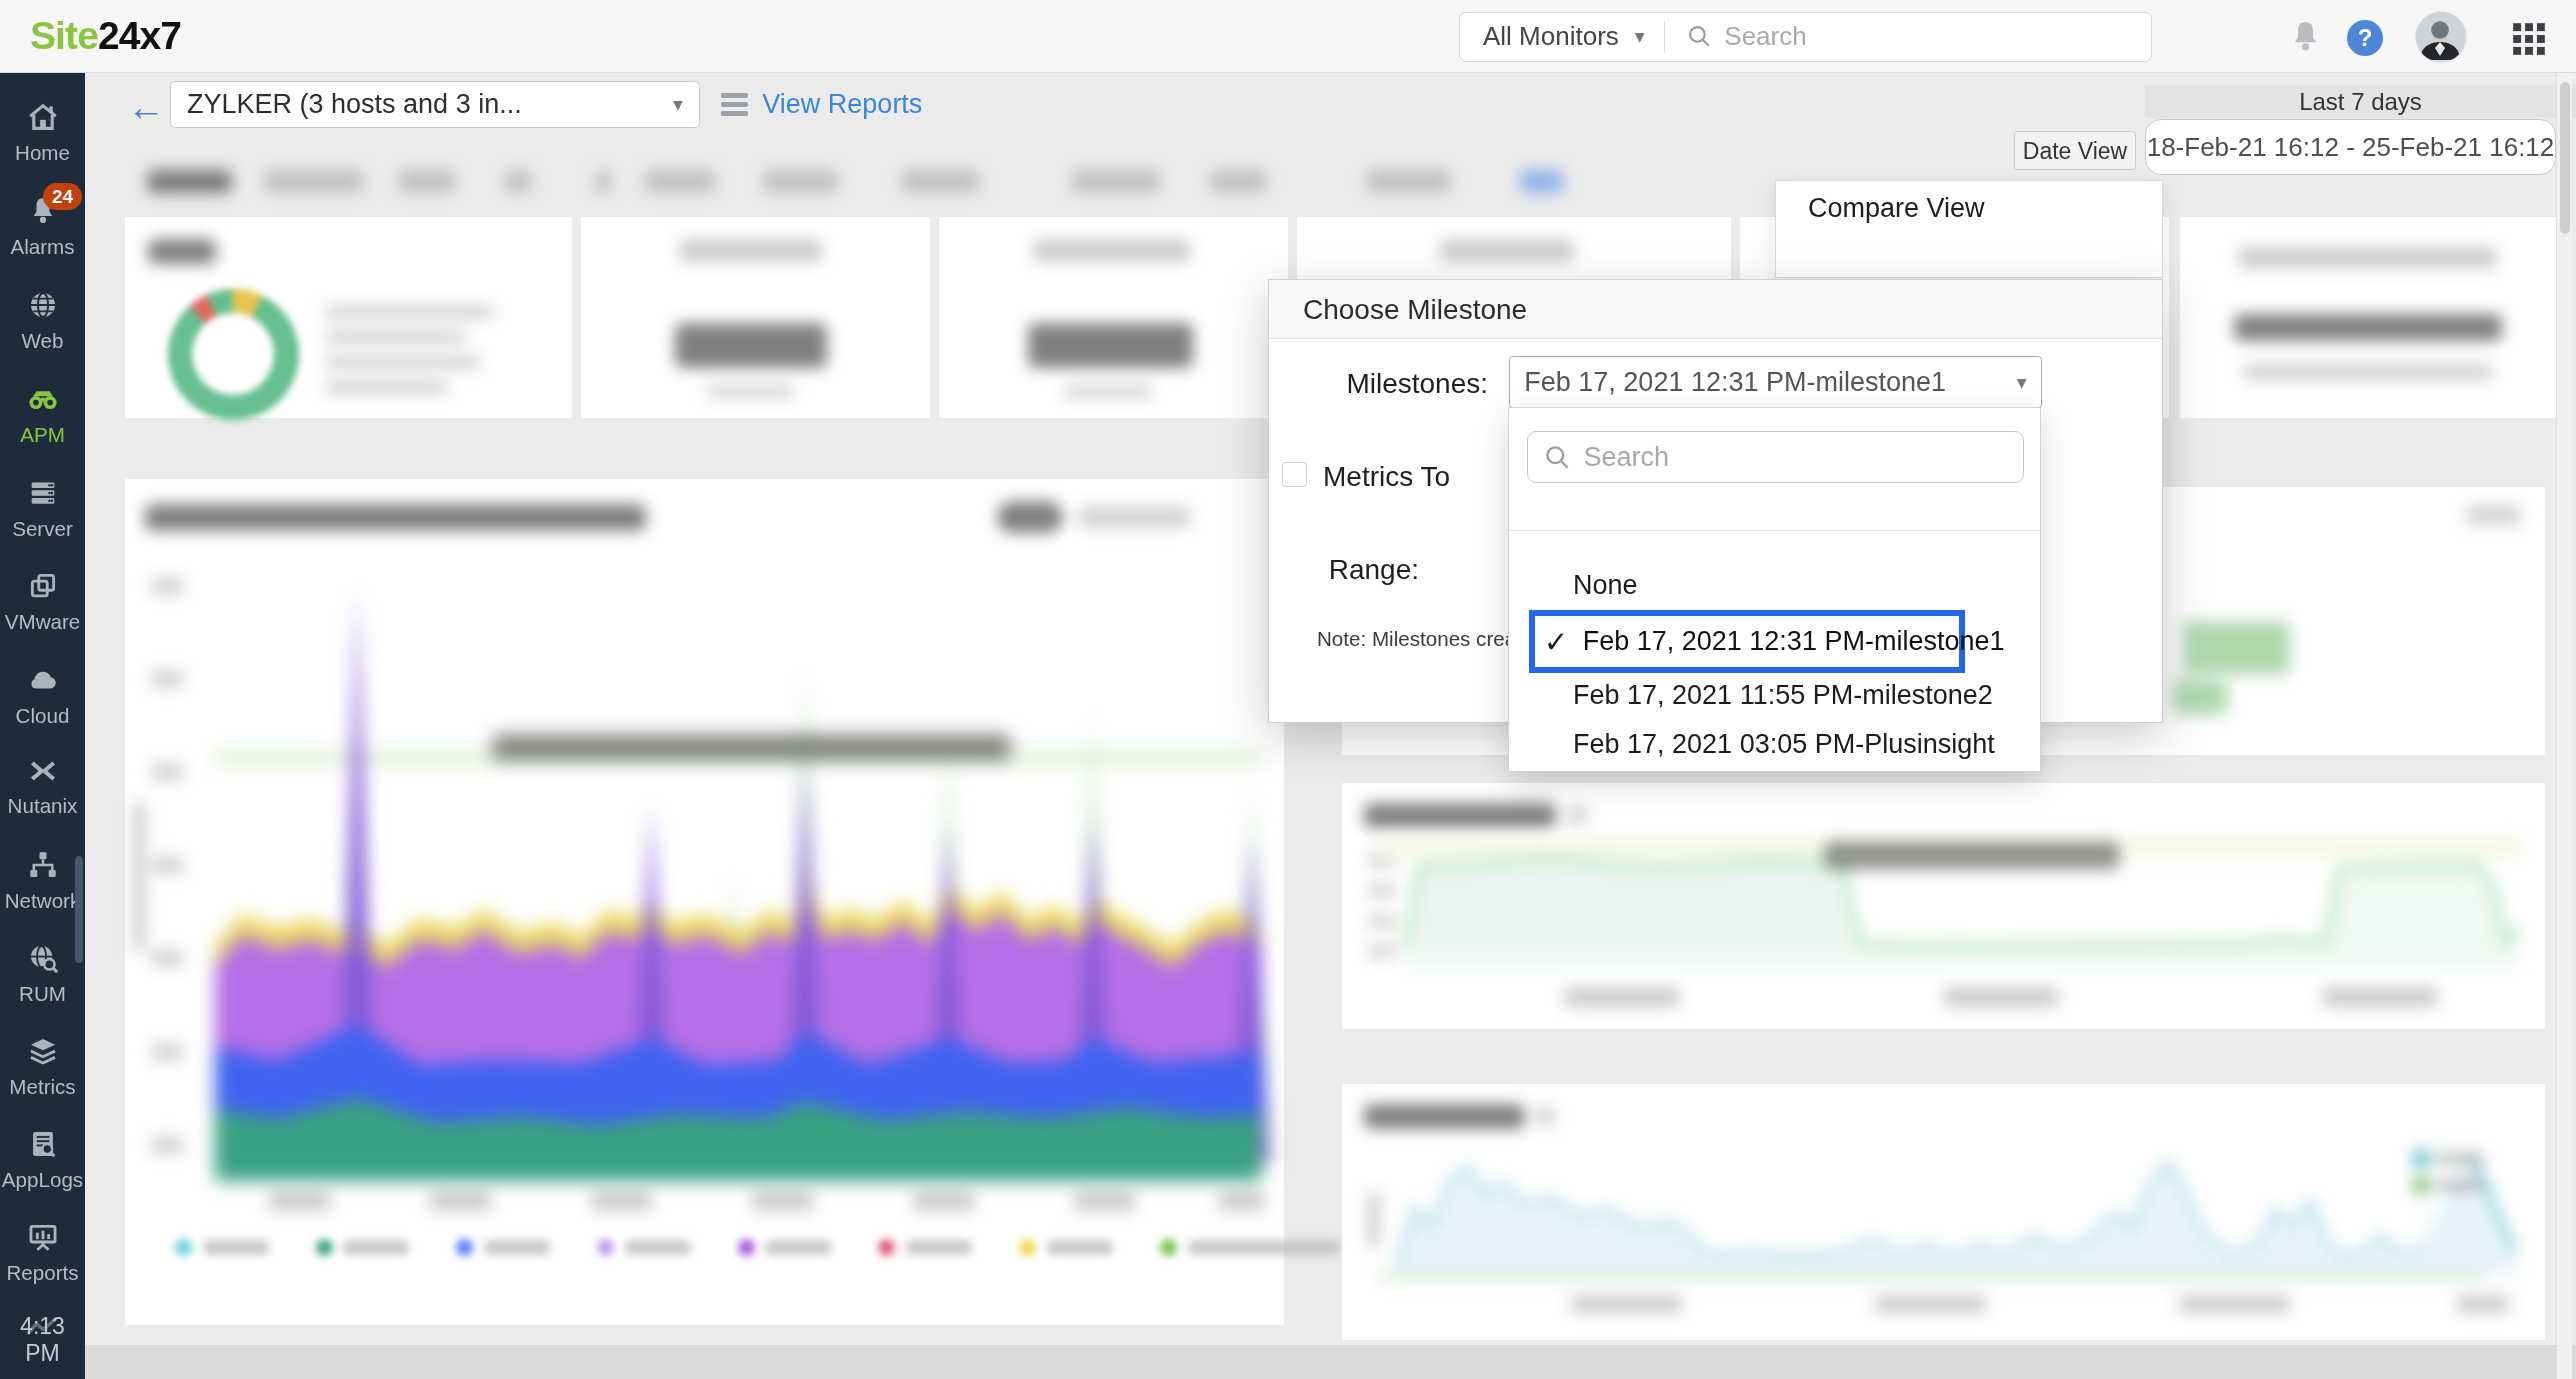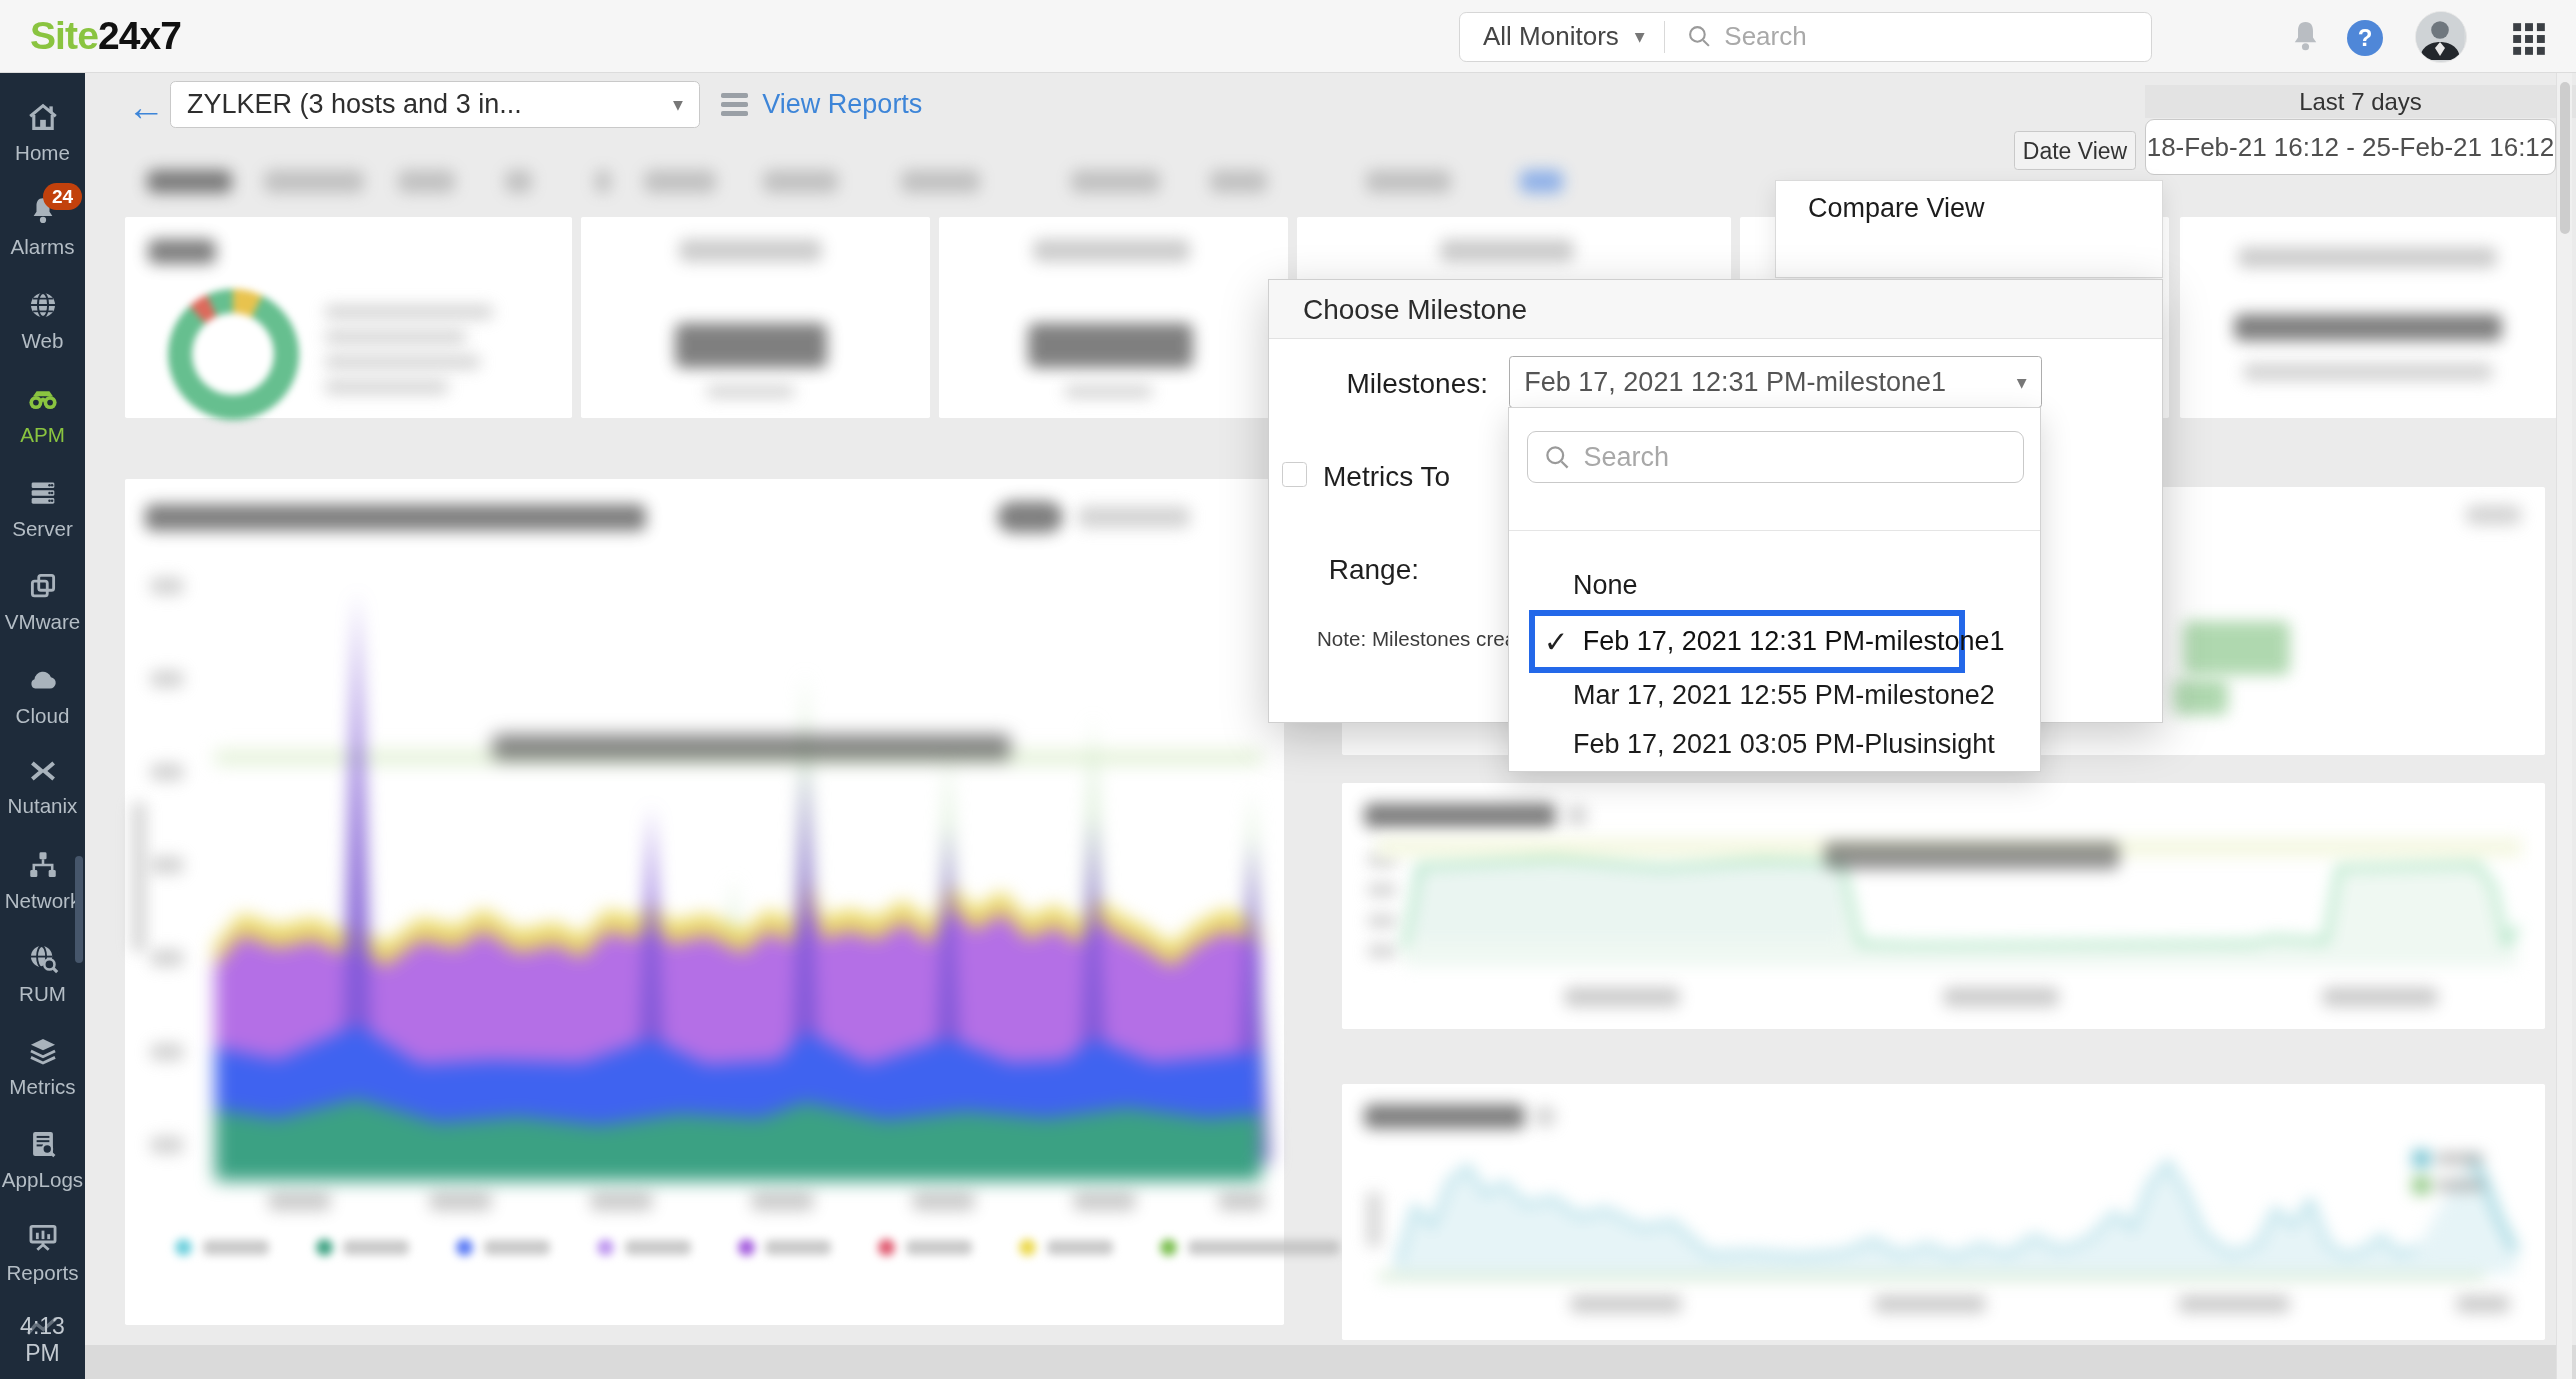--- a/index.html
+++ b/index.html
@@ -35,21 +35,21 @@
   
   .backarrow { position:absolute; left:127px; top:88px; font-size:38px; color:#3d85d8; cursor:pointer; line-height:38px; }
   .monselect { position:absolute; left:170px; top:81px; width:530px; height:47px; background:#fff; border:0.9px solid #c9c9c9; border-radius:5.4px; display:flex; align-items:center; justify-content:space-between; padding:0 16px; cursor:pointer; }
   .monselect .t { font-size:27px; color:#2e2e2e; }
   .viewreports { position:absolute; left:721px; top:89px; display:flex; align-items:center; gap:14.3px; cursor:pointer; }
   .hamb { display:inline-block; } .hamb i { display:block; width:27px; height:5.4px; background:#9aa0a6; margin:3.6px 0; border-radius:1.8px; }
   .viewreports .t { font-size:27px; color:#3d85d8; }
 
   
   .quickstrip { position:absolute; left:2145px; top:85px; width:431px; height:33px; background:#e3e3e3; text-align:center; font-size:24px; color:#333; line-height:33px; }
-  .datebox { position:absolute; left:2145px; top:119px; width:411px; height:56px; background:#fff; border:0.9px solid #c9c9c9; border-radius:9px; text-align:center; font-size:26px; color:#4f4f4f; line-height:55px; cursor:pointer; z-index:6; }
+  .datebox { position:absolute; left:2145px; top:119px; width:411px; height:56px; background:#fff; border:0.9px solid #c9c9c9; border-radius:16px; text-align:center; font-size:26px; color:#4f4f4f; line-height:55px; cursor:pointer; z-index:6; }
   .dateview { position:absolute; left:2014px; top:131px; width:122px; height:39px; background:#f2f2f2; border:0.9px solid #c9c9c9; border-radius:3.6px; font-size:23px; color:#333; text-align:center; line-height:38px; cursor:pointer; z-index:6; }
   .dvmenu { position:absolute; left:1775px; top:180px; width:388px; height:98px; background:#fff; border:0.9px solid #dadada; box-shadow:0 7.2px 21.5px rgba(0,0,0,.10); z-index:12; }
   .dvmenu .mi { position:absolute; left:0; width:388px; height:47px; line-height:47px; padding-left:32px; font-size:27px; color:#1c1c1c; cursor:pointer; }
 
   
   .bb { position:absolute; background:#8f8f8f; opacity:.45; filter:blur(7.2px); border-radius:7.2px; }
   .bb.d { background:#4f4f4f; opacity:.72; }
   .bb.l { background:#bdbdbd; opacity:.65; }
   .bb.blue { background:#7fa7e8; opacity:.85; }
   .bb.green { background:#9ccf9c; opacity:.8; }
@@ -522,18 +522,18 @@
           <line x1="15.5" y1="15.5" x2="21" y2="21" stroke="#9a9a9a" stroke-width="2"></line>
         </svg>
       <input type="text" placeholder="Search" style="">
     </div>
     <div class="dddiv"></div>
     <div class="ddopt" style="top:154px;">None</div>
     <div class="ddsel">
       <span class="chk">✓</span>
       <span class="t">Feb 17, 2021 12:31 PM-milestone1</span>
     </div>
-    <div class="ddopt" style="top:264px;">Mar 17, 2021 12:55 PM-milestone2</div>
+    <div class="ddopt" style="top:264px;">Feb 17, 2021 11:55 PM-milestone2</div>
     <div class="ddopt" style="top:313px;">Feb 17, 2021 03:05 PM-Plusinsight</div>
   </div>
 
 </div>
 
 
 </body></html>

